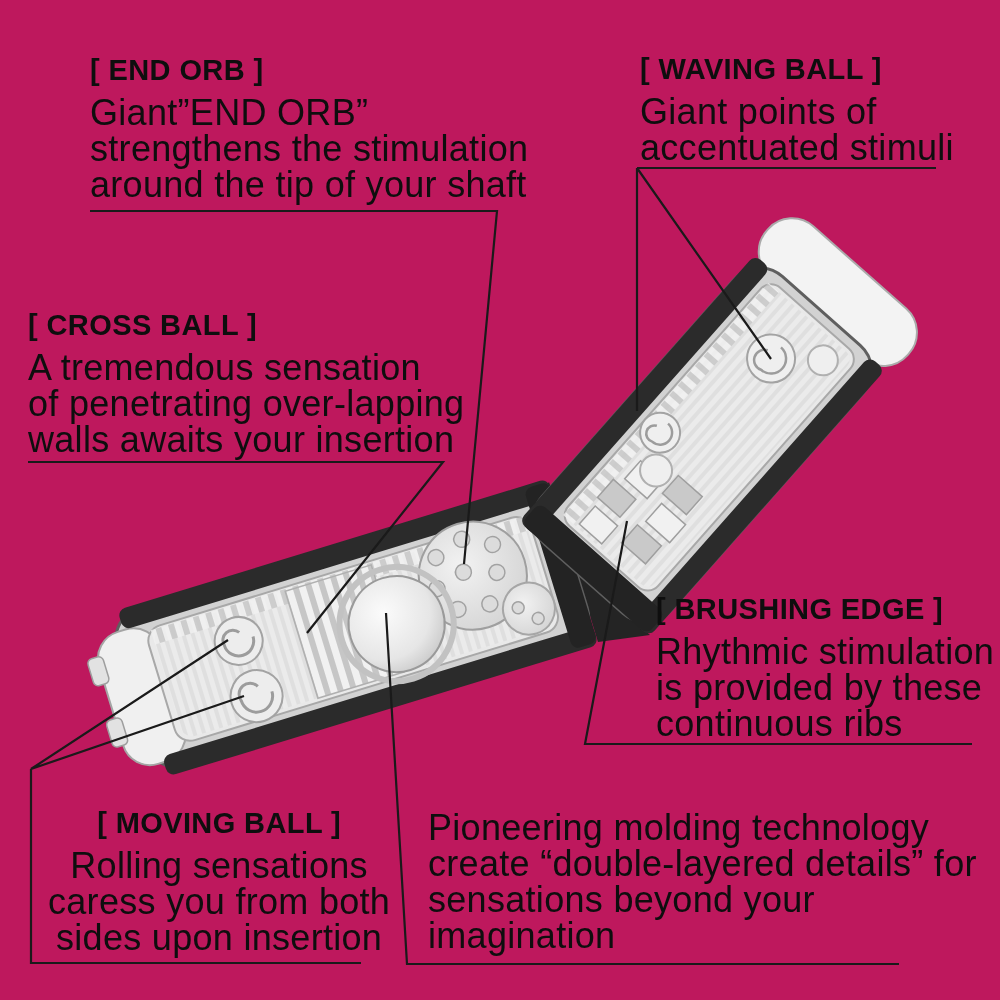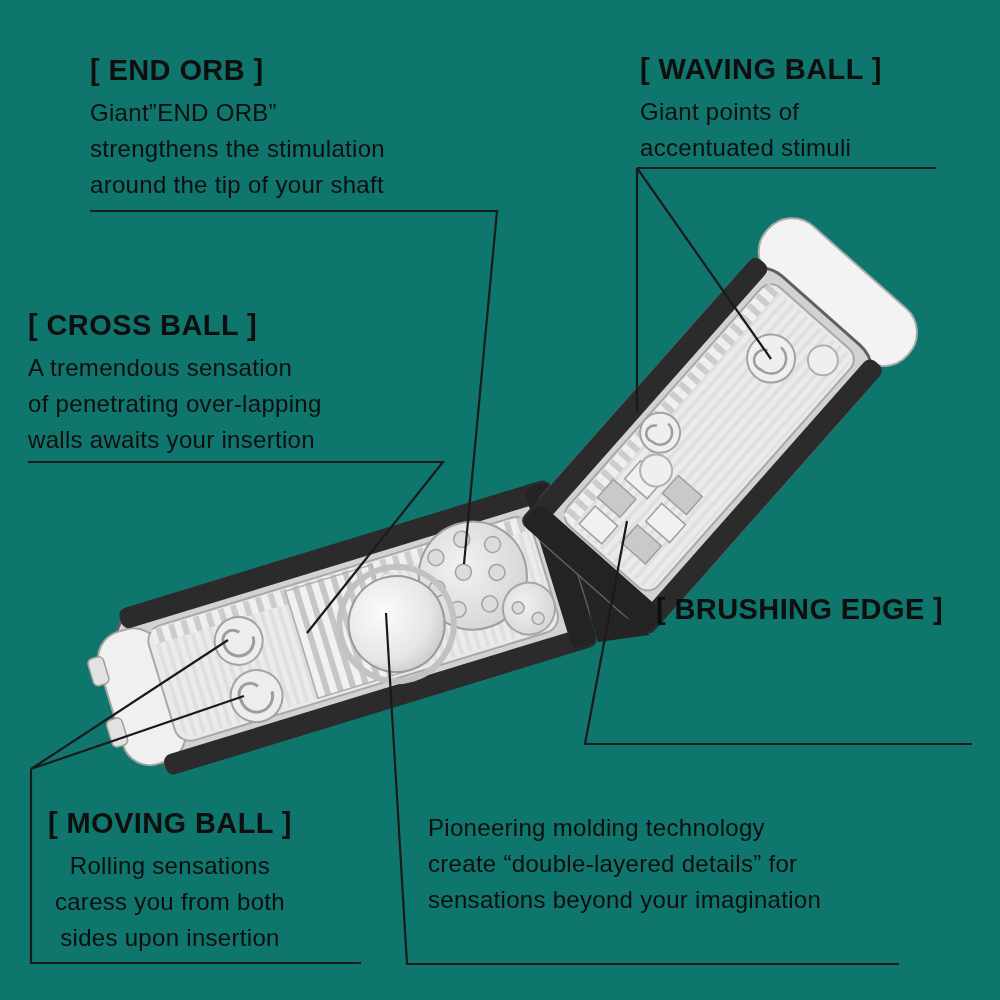--- a/index.html
+++ b/index.html
@@ -1,21 +1,21 @@
 <!DOCTYPE html>
 <html><head>
 <meta charset="utf-8">
 <style>
   html,body{margin:0;padding:0;background:#ffffff;}
-  #canvas{position:relative;width:1000px;height:1000px;background:#0f766e;overflow:hidden;
+  #canvas{position:relative;width:1000px;height:1000px;background:#be185d;overflow:hidden;
           font-family:"Liberation Sans", sans-serif;color:#0e0e0e;}
   #art{position:absolute;left:0;top:0;z-index:1;}
   .callout{position:absolute;z-index:2;}
   .callout h2{font-size:29px;font-weight:bold;margin:0 0 8px 0;letter-spacing:.4px;line-height:34px;}
-  .callout p{font-size:24px;font-weight:normal;margin:0;line-height:36px;letter-spacing:.3px;white-space:pre-line;}
+  .callout p{font-size:36px;font-weight:normal;margin:0;line-height:36px;letter-spacing:.3px;white-space:pre-line;}
   .end-orb{left:90px;top:53px;}
   .waving-ball{left:640px;top:52px;}
   .cross-wall{left:28px;top:308px;}
   .brushing-edge{left:656px;top:592px;}
   .moving-ball{left:48px;top:806px;text-align:center;}
   .orb-shelter{left:428px;top:810px;}
 </style>
 </head>
 <body>
 
@@ -144,20 +144,23 @@
 
   <div class="callout cross-wall">
     <h2>[ CROSS BALL ]</h2>
     <p>A tremendous sensation
 of penetrating over-lapping
 walls awaits your insertion</p>
   </div>
 
   <div class="callout brushing-edge">
     <h2>[ BRUSHING EDGE ]</h2>
+    <p>Rhythmic stimulation
+is provided by these
+continuous ribs</p>
   </div>
 
   <div class="callout moving-ball">
     <h2>[ MOVING BALL ]</h2>
     <p>Rolling sensations
 caress you from both
 sides upon insertion</p>
   </div>
 
   <div class="callout orb-shelter">

